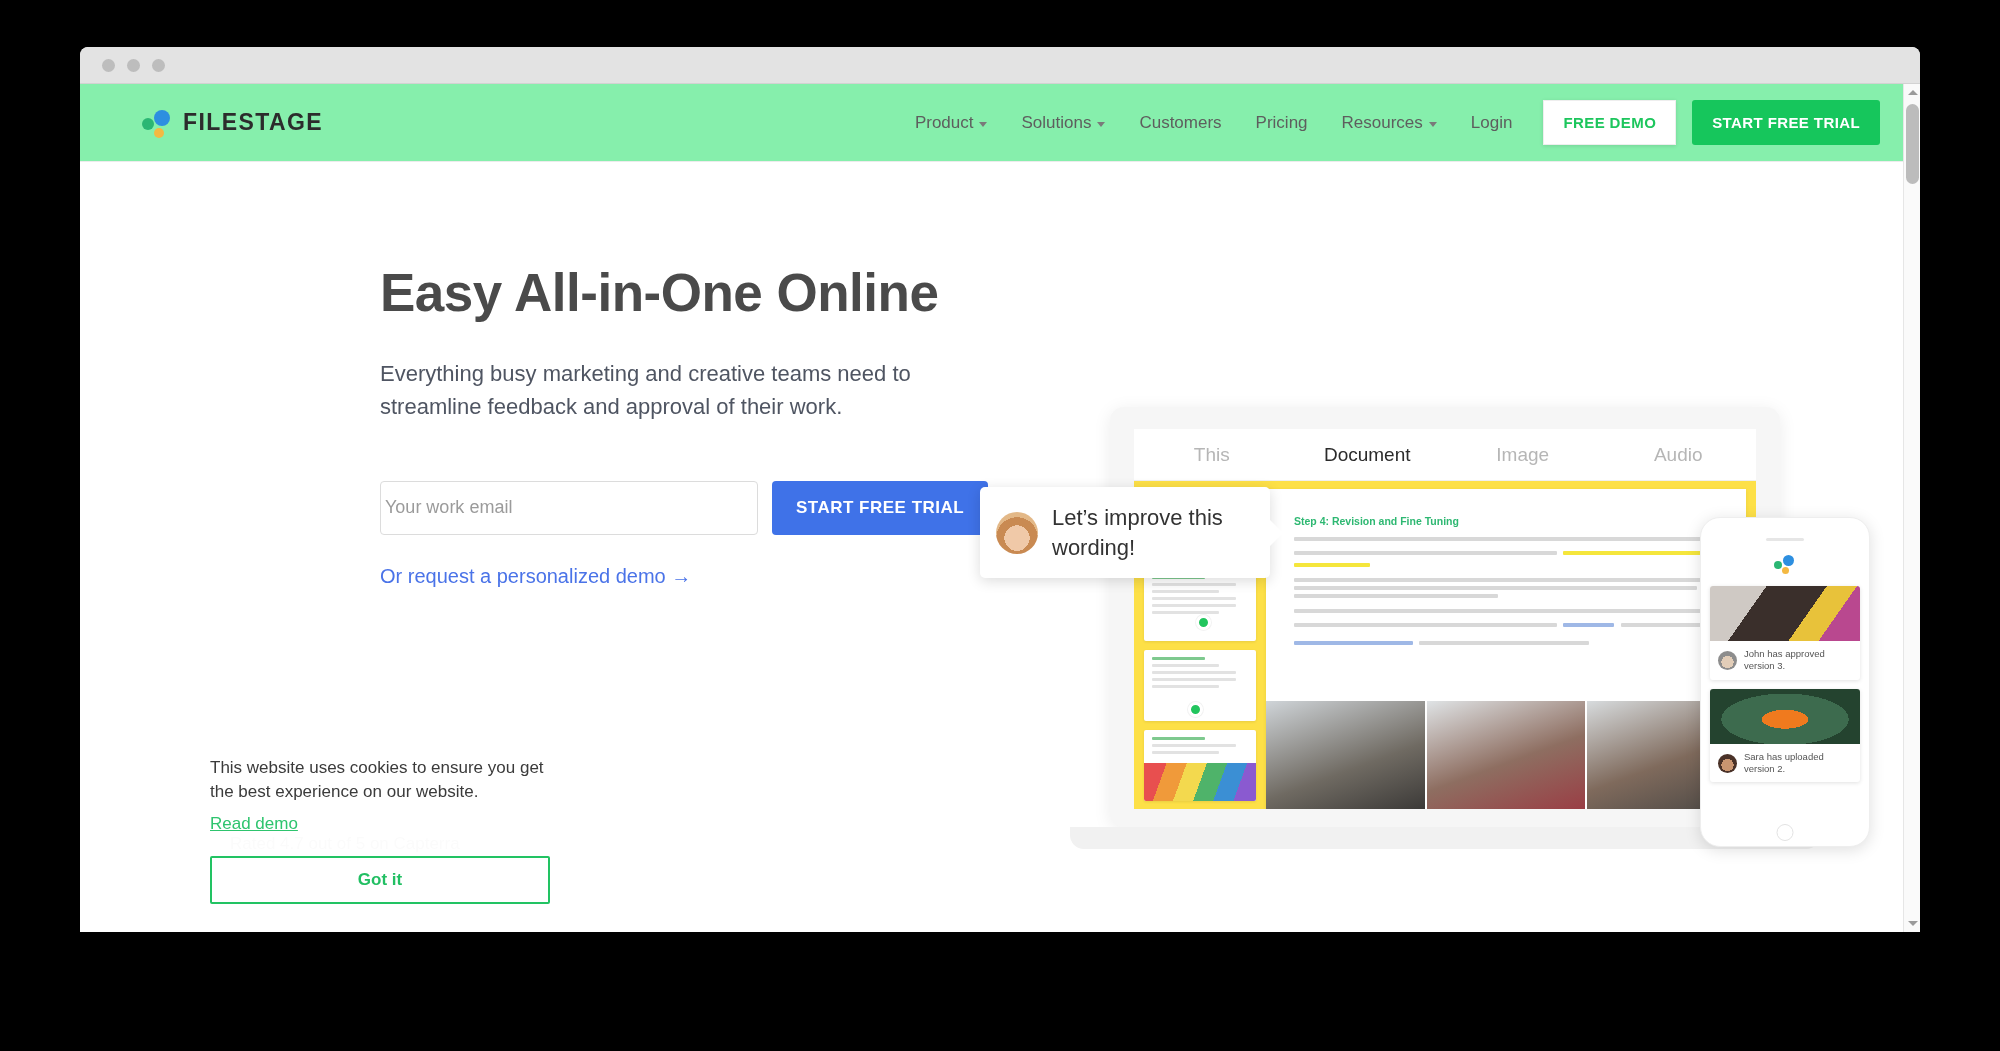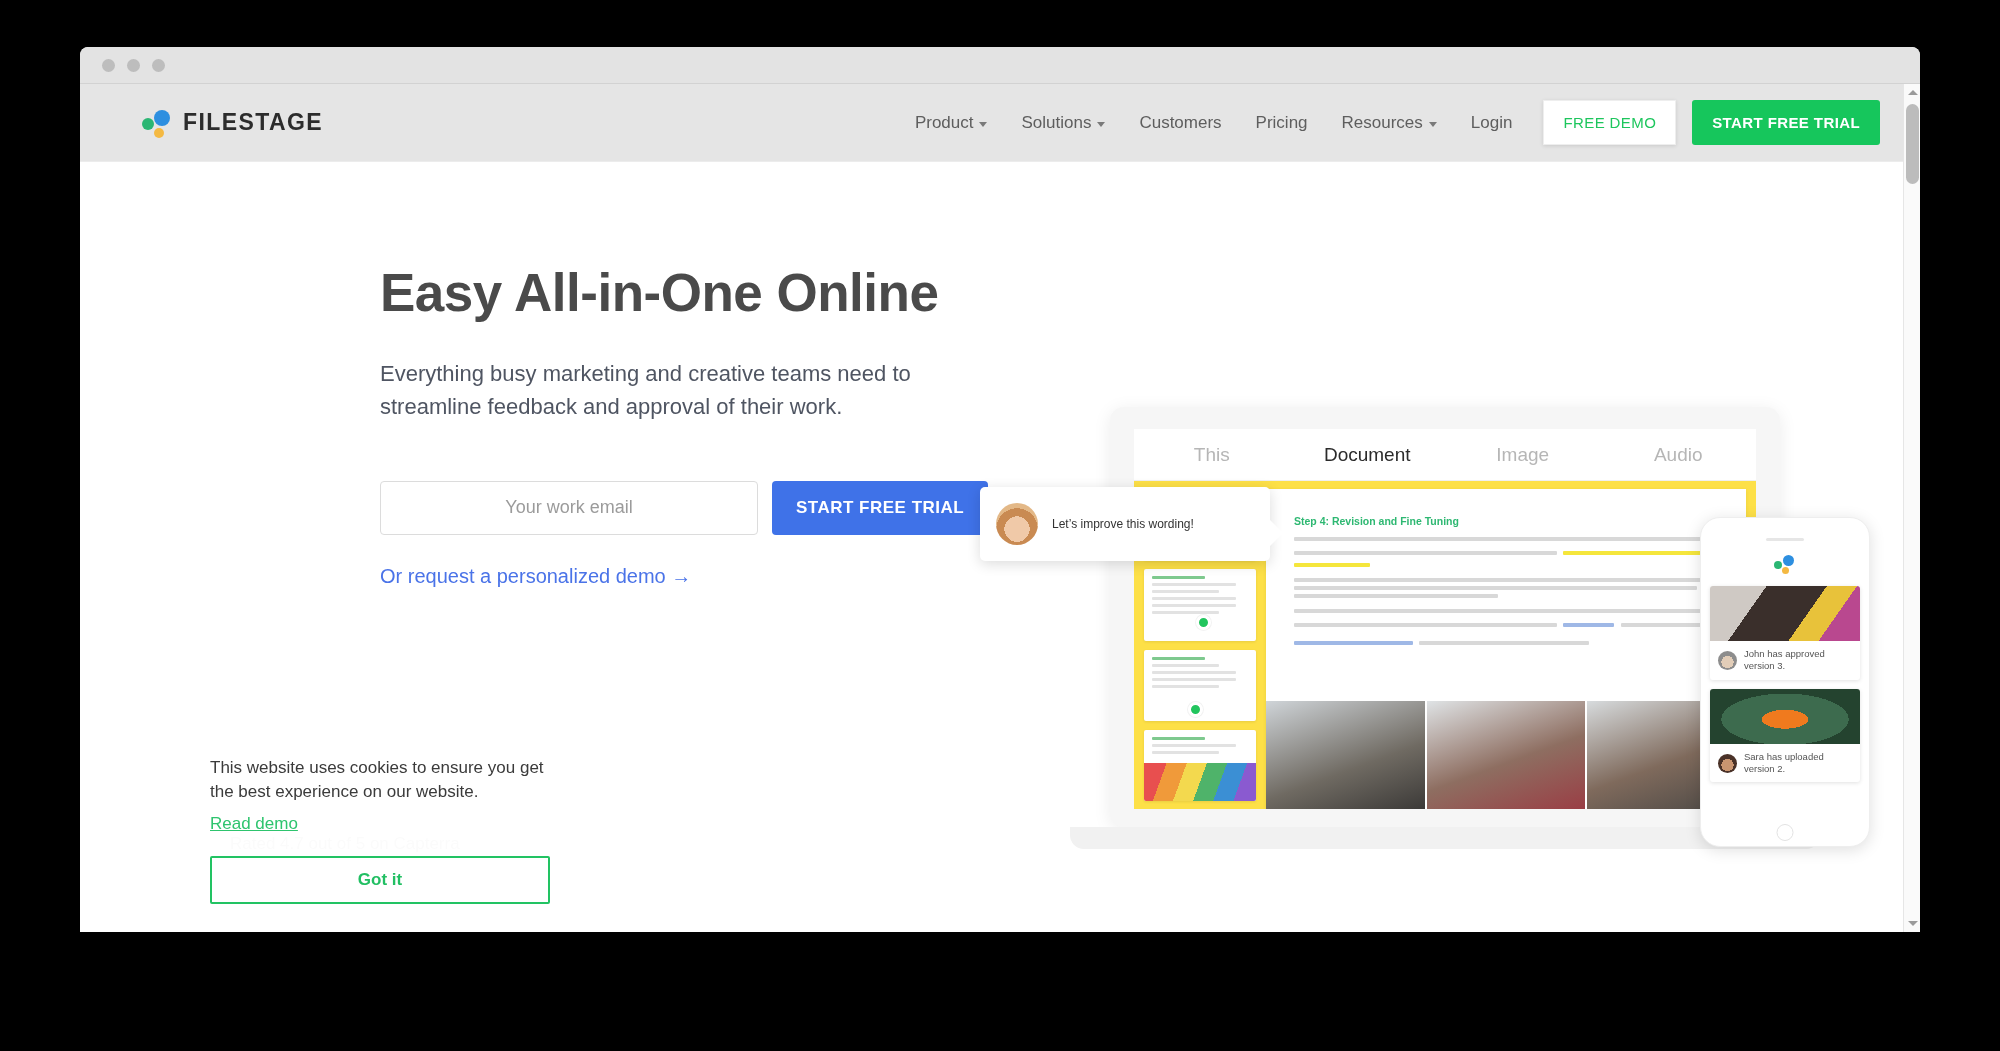--- a/index.html
+++ b/index.html
@@ -63,21 +63,21 @@
     background: #bcbcbc;
   }
 
   
   .site-header {
     position: relative;
     height: 78px;
     display: flex; align-items: center;
     padding: 0 40px 0 60px;
     border-bottom: 1px solid #ececec;
-    background: #e5e5e5;
+    background: #86efac;
     z-index: 20;
   }
   .logo { display: flex; align-items: center; gap: 9px; }
   .logo-mark { position: relative; width: 34px; height: 28px; }
   .logo-mark .c { position: absolute; border-radius: 50%; }
   .logo-mark .c.blue   { width: 16px; height: 16px; background: #2d8fe0; left: 14px; top: 1px; }
   .logo-mark .c.green  { width: 12px; height: 12px; background: #2bb673; left: 2px; top: 9px; }
   .logo-mark .c.yellow { width: 10px; height: 10px; background: #f4b942; left: 14px; top: 19px; }
   .logo-text {
     font-size: 23px; font-weight: bold; letter-spacing: 1.4px; color: #2c2c2c;
@@ -95,21 +95,21 @@
   }
   .caret {
     width: 0; height: 0;
     border-left: 4px solid transparent; border-right: 4px solid transparent;
     border-top: 5px solid #7a7a7a;
     margin-top: 3px;
   }
   .btn-demo {
     margin-left: 14px;
     background: #fff; color: #1dc65d;
-    font-size: 15px; font-weight: normal; letter-spacing: .4px;
+    font-size: 15px; font-weight: bold; letter-spacing: .4px;
     padding: 13px 19px;
     border: 1px solid #eee;
     box-shadow: 0 1px 4px rgba(0,0,0,.12);
     white-space: nowrap;
   }
   .btn-trial-top {
     margin-left: 16px;
     background: #16c65c; color: #fff;
     font-size: 15px; font-weight: bold; letter-spacing: .4px;
     padding: 14px 20px;
@@ -127,23 +127,23 @@
   }
   .hero-sub {
     margin-top: 32px;
     font-size: 22px; line-height: 1.5; color: #4f5562;
     max-width: 580px;
   }
   .hero-form { margin-top: 58px; display: flex; align-items: stretch; gap: 14px; }
   .email-input {
     width: 378px; height: 54px;
     border: 1px solid #dcdcdc; border-radius: 4px;
-    padding: 0 13px; font-size: 18px; color: #8b8b8b;
+    padding: 0 4px; font-size: 18px; color: #8b8b8b;
     font-family: "Liberation Sans", sans-serif;
-    background: #fff; outline: none; text-align: center;
+    background: #fff; outline: none;
   }
   .email-input::placeholder { color: #9b9b9b; }
   .btn-trial-hero {
     height: 54px;
     background: #3f72e8; color: #fff;
     border: none; border-radius: 4px;
     font-size: 17px; font-weight: bold; letter-spacing: .5px;
     padding: 0 24px;
     font-family: "Liberation Sans", sans-serif;
     white-space: nowrap;
@@ -234,21 +234,21 @@
   }
   .bubble:after {
     content: ""; position: absolute; right: -13px; top: 32px;
     border-top: 14px solid transparent; border-bottom: 14px solid transparent;
     border-left: 14px solid #fff;
   }
   .avatar {
     width: 42px; height: 42px; border-radius: 50%; flex-shrink: 0;
     background: radial-gradient(circle at 50% 62%, #f0c9a8 0 38%, #c98a52 38% 62%, #e3b887 62% 100%);
   }
-  .bubble-text { font-size: 12px; line-height: 1.35; color: #333; }
+  .bubble-text { font-size: 22px; line-height: 1.35; color: #333; }
 
   
   .phone {
     position: absolute; left: 610px; top: 160px;
     width: 170px; height: 330px;
     background: #fff; border-radius: 20px;
     box-shadow: 0 3px 16px rgba(0,0,0,.13);
     border: 1px solid #eee;
     padding: 20px 9px 26px 9px;
     overflow: hidden;

